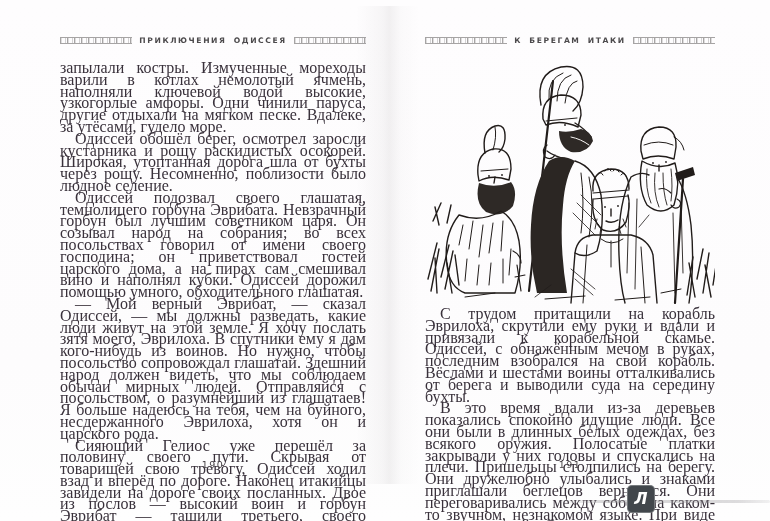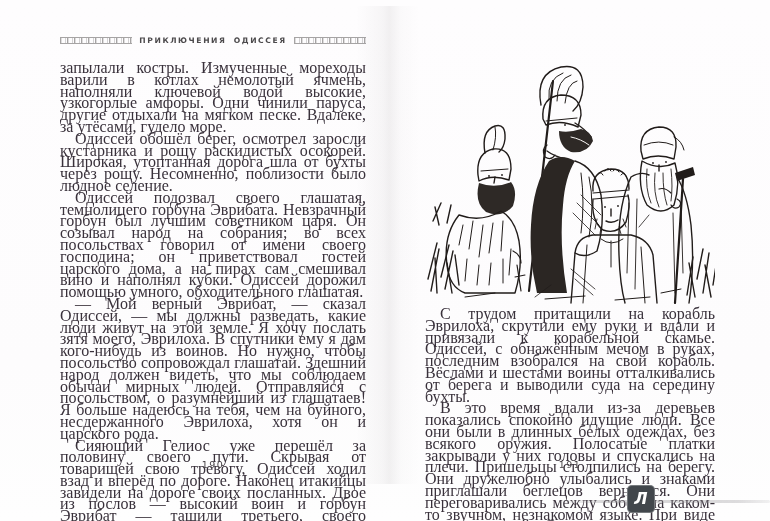--- a/index.html
+++ b/index.html
@@ -94,20 +94,25 @@
       <p>Одиссей обошёл берег, осмотрел заросли кустарника и рощу раскидистых осокорей. Широкая, утоптанная дорога шла от бухты через рощу. Несомненно, поблизости было людное селение.</p>
       <p>Одиссей подозвал своего глашатая, темнолицего горбуна Эврибата. Невзрачный горбун был лучшим советником царя. Он созывал народ на собрания; во всех посольствах говорил от имени своего господина; он приветствовал гостей царского дома, а на пирах сам смешивал вино и наполнял кубки. Одиссей дорожил помощью умного, обходительного глашатая.</p>
       <p>— Мой верный Эврибат, — сказал Одиссей, — мы должны разведать, какие люди живут на этой земле. Я хочу послать зятя моего, Эврилоха. В спутники ему я дам кого-нибудь из воинов. Но нужно, чтобы посольство сопровождал глашатай. Здешний народ должен видеть, что мы соблюдаем обычаи мирных людей. Отправляйся с посольством, о разумнейший из глашатаев! Я больше надеюсь на тебя, чем на буйного, несдержанного Эврилоха, хотя он и царского рода.</p>
       <p>Сияющий Гелиос уже перешёл за половину своего пути. Скрывая от товарищей свою тревогу, Одиссей ходил взад и вперёд по дороге. Наконец итакийцы завидели на дороге своих посланных. Двое из послов — высокий воин и горбун Эврибат — тащили третьего, своего предводителя Эврилоха. Эврилох плакал и отбивался, но товарищи крепко держали его за руки и настойчиво увлекали за собой.</p>
       <p class="scene-break">— Скорее, на корабль, на корабль! — кричал Эврилох итакийцам, — прочь отсюда!</p>
     </div>
     <div class="page-number">190</div>
   </div>
 
   <div class="page page-right">
+    <div class="running-head">
+      <span class="meander"></span>
+      <span class="head-title">К БЕРЕГАМ ИТАКИ</span>
+      <span class="meander"></span>
+    </div>
 
     <figure class="illustration" aria-label="Ink line drawing: four bearded men standing in tall grass — two warriors in crested helmets, one holding a tall staff, a youth with a headband, and an old man in a head kerchief leaning on a hammer-topped staff">
       <svg viewBox="0 0 290 250" xmlns="http://www.w3.org/2000/svg" fill="none" stroke="#211c1a" stroke-width="1.4" stroke-linecap="round" stroke-linejoin="round">
 
         <g>
           <path d="M6,238 L14,196 M12,240 L10,205 M20,236 L28,198 M27,240 L22,210 M34,232 L30,202 M3,226 L12,190 M16,224 L24,192"></path>
           <path d="M8,168 L16,150 M14,172 L10,154 M22,170 L26,152"></path>
         </g>
 
         <g>

